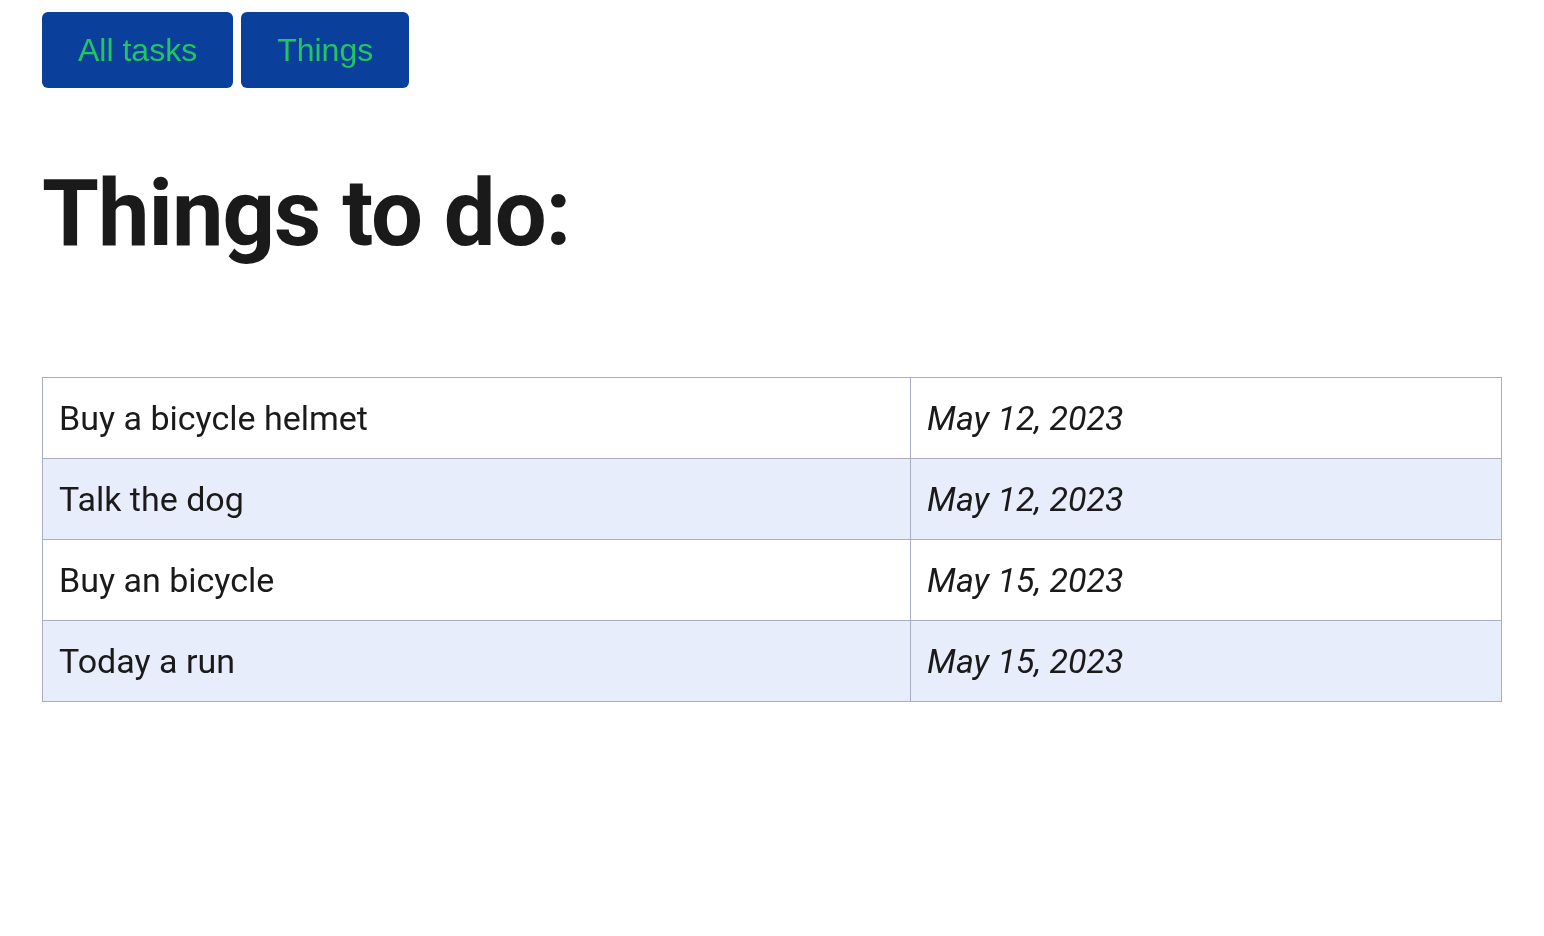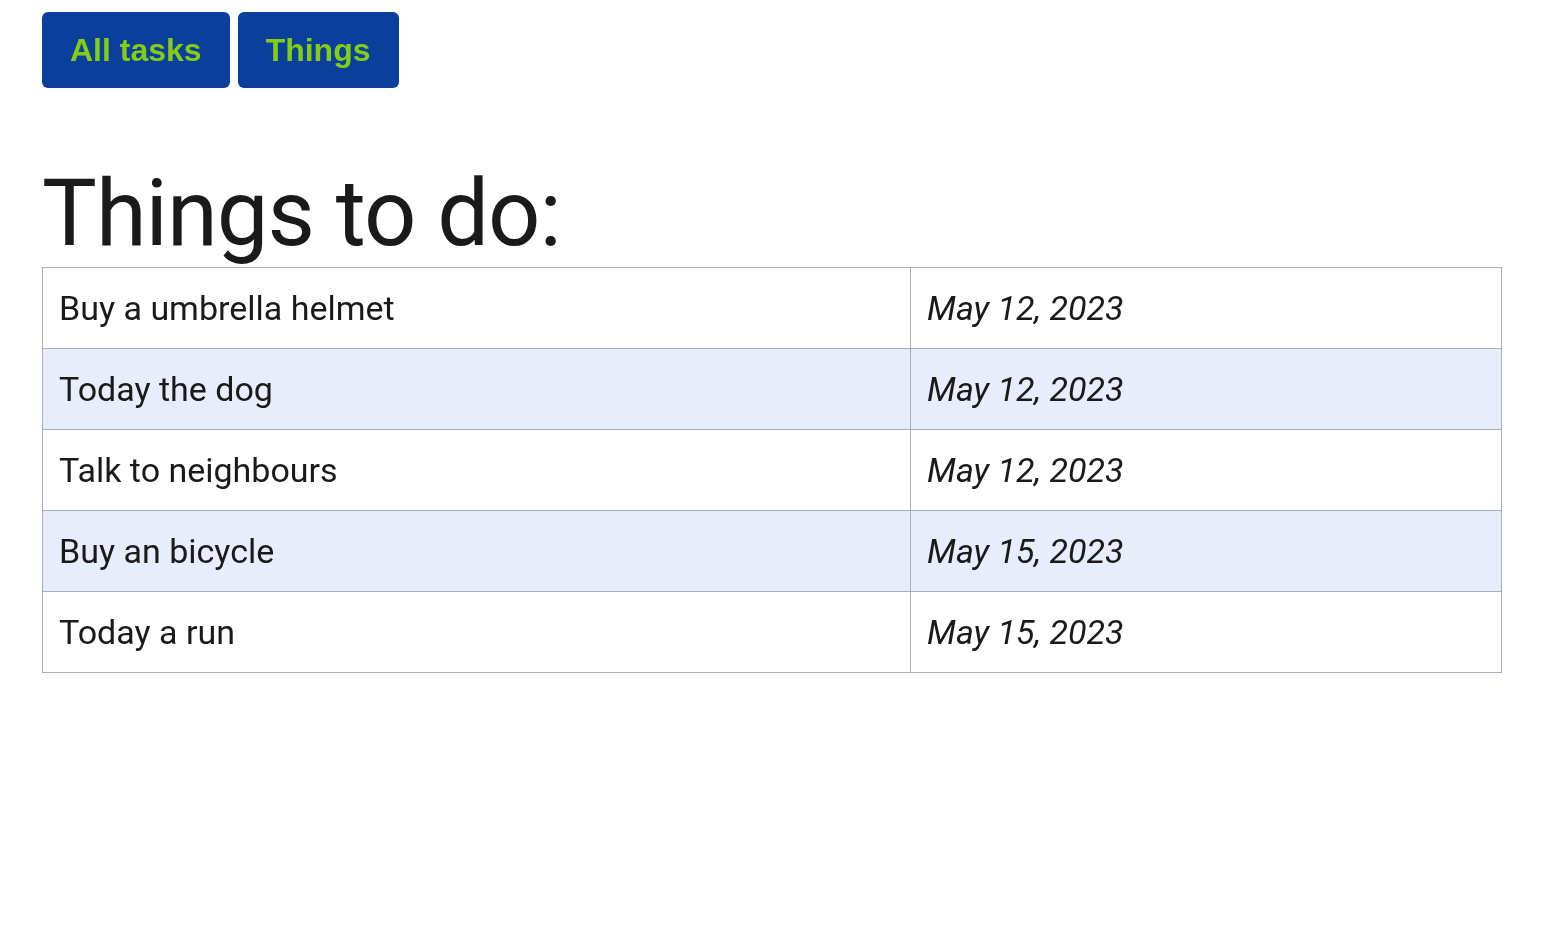--- a/index.html
+++ b/index.html
@@ -13,34 +13,35 @@
       color: #1a1a1a;
       padding: 12px 42px 42px 42px;
     }
     .button-row {
       display: flex;
       gap: 8px;
       margin-bottom: 72px;
     }
     .btn {
       background: #0b3f9c;
-      color: #84cc16;
+      color: #22c55e;
       border: none;
       border-radius: 6px;
       font-size: 32px;
-      font-weight: 700;
-      padding: 22px 28px;
+      font-weight: 400;
+      padding: 22px 36px;
       cursor: pointer;
       line-height: 1;
     }
     h1.page-title {
       font-size: 92px;
-      font-weight: 400;
+      font-weight: 700;
       letter-spacing: -1px;
       color: #1a1a1a;
+      margin-bottom: 110px;
     }
     table.task-table {
       width: 100%;
       border-collapse: collapse;
       font-size: 34px;
     }
     table.task-table td {
       border: 1px solid #a9adc1;
       padding: 20px 16px;
       color: #1a1a1a;
@@ -59,29 +60,25 @@
 <div class="button-row">
   <button class="btn">All tasks</button>
   <button class="btn">Things</button>
 </div>
 
 <h1 class="page-title">Things to do:</h1>
 
 <table class="task-table">
   <tbody>
     <tr>
-      <td>Buy a umbrella helmet</td>
+      <td>Buy a bicycle helmet</td>
       <td class="date-cell">May 12, 2023</td>
     </tr>
     <tr>
-      <td>Today the dog</td>
-      <td class="date-cell">May 12, 2023</td>
-    </tr>
-    <tr>
-      <td>Talk to neighbours</td>
+      <td>Talk the dog</td>
       <td class="date-cell">May 12, 2023</td>
     </tr>
     <tr>
       <td>Buy an bicycle</td>
       <td class="date-cell">May 15, 2023</td>
     </tr>
     <tr>
       <td>Today a run</td>
       <td class="date-cell">May 15, 2023</td>
     </tr>

